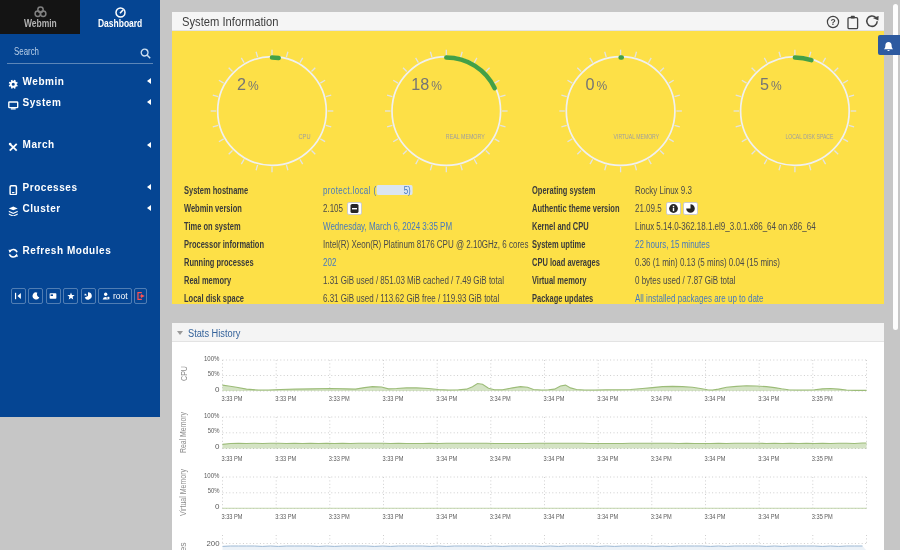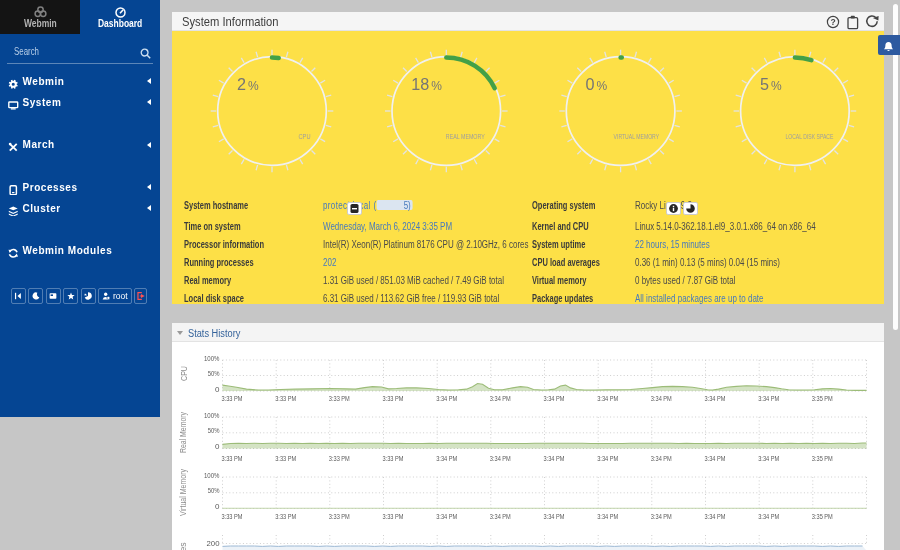--- a/index.html
+++ b/index.html
@@ -101,21 +101,21 @@
       <span class="mtx">Cluster</span>
       <span class="caret"></span>
     </div>
     <div class="mi" style="top:240.1px">
       <span class="mic"><svg width="10.5" height="10.5" viewBox="0 0 13 13">
           <path d="M11.2 5.2 A 4.9 4.9 0 0 0 2.2 4.4" fill="none" stroke="#fff" stroke-width="1.9"></path>
           <path d="M1.8 7.8 A 4.9 4.9 0 0 0 10.8 8.6" fill="none" stroke="#fff" stroke-width="1.9"></path>
           <path d="M0.6 2.2 L4.6 2.6 2.2 6.2 Z" fill="#fff"></path>
           <path d="M12.4 10.8 L8.4 10.4 10.8 6.8 Z" fill="#fff"></path>
         </svg></span>
-      <span class="mtx">Webmin Modules</span>
+      <span class="mtx">Refresh Modules</span>
     </div>
   <div class="bb" style="left:10.5px;width:15px">
       <svg width="8" height="8" viewBox="0 0 10 10">
         <rect x="1.2" y="1" width="1.5" height="8" fill="#fff"></rect>
         <path d="M8.6 1.4 L8.6 8.6 4.4 5 Z" fill="#fff"></path>
       </svg>
     </div>
     <div class="bb" style="left:28px;width:15px">
       <svg width="8" height="8" viewBox="0 0 10 10">
         <path d="M6.8 0.8 A 4.4 4.4 0 1 0 9.2 6.6 A 3.8 3.8 0 0 1 6.8 0.8 Z" fill="#fff"></path>
@@ -274,25 +274,31 @@
         <line x1="569.0" y1="65.6" x2="563.7" y2="64.1" stroke="#e3e3e3" stroke-width="1.3"></line>
         <line x1="574.6" y1="52.1" x2="569.8" y2="49.3" stroke="#e3e3e3" stroke-width="1.3"></line>
         <line x1="583.4" y1="40.5" x2="579.6" y2="36.7" stroke="#e3e3e3" stroke-width="1.3"></line>
         <line x1="595.0" y1="31.7" x2="592.3" y2="26.9" stroke="#e3e3e3" stroke-width="1.3"></line>
         <line x1="608.5" y1="26.1" x2="607.0" y2="20.8" stroke="#e3e3e3" stroke-width="1.3"></line>
         <circle cx="622.9000000000001" cy="80" r="54.3" fill="none" stroke="#f0f0f0" stroke-width="1.7"></circle>
         <path d="M 622.9000000000001 26.5 A 53.5 53.5 0 0 1 639.43 29.12" fill="none" stroke="#43a047" stroke-width="4.5" stroke-linecap="round"></path>
         <text x="587.9000000000001" y="59.3" font-size="16.2" fill="#757575">5<tspan font-size="12" dx="2">%</tspan></text>
         <text x="661.4000000000001" y="108" font-size="8" fill="#9e9e9e" text-anchor="end" textLength="48" lengthAdjust="spacingAndGlyphs">LOCAL DISK SPACE</text>
       </svg>
-    <div class="trow" style="top:186px">
+    <div class="trow" style="top:171px">
         <div class="tl" style="left:12.9px">System hostname</div>
         <div class="tv" style="left:151px"><span class="lnk" style="letter-spacing:0.45px">protect.local (</span><span class="redact"></span><span class="lnk">5)</span></div>
         <div class="tl" style="left:360px">Operating system</div>
         <div class="tv" style="left:463px">Rocky Linux 9.3</div>
+      </div>
+      <div class="trow" style="top:189px">
+        <div class="tl" style="left:12.9px">Webmin version</div>
+        <div class="tv" style="left:151px">2.105</div>
+        <div class="tl" style="left:360px">Authentic theme version</div>
+        <div class="tv" style="left:463px">21.09.5</div>
       </div>
       <div class="trow" style="top:207px">
         <div class="tl" style="left:12.9px">Time on system</div>
         <div class="tv" style="left:151px"><span class="lnk">Wednesday, March 6, 2024 3:35 PM</span></div>
         <div class="tl" style="left:360px">Kernel and CPU</div>
         <div class="tv" style="left:463px">Linux 5.14.0-362.18.1.el9_3.0.1.x86_64 on x86_64</div>
       </div>
       <div class="trow" style="top:225px">
         <div class="tl" style="left:12.9px">Processor information</div>
         <div class="tv" style="left:151px">Intel(R) Xeon(R) Platinum 8176 CPU @ 2.10GHz, 6 cores</div>

